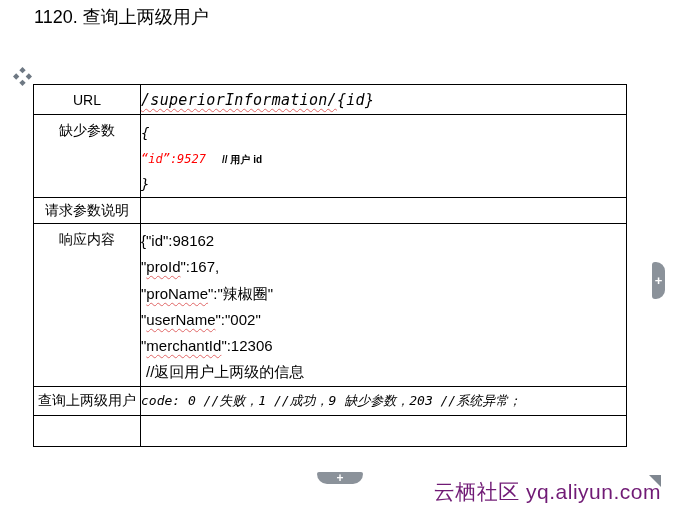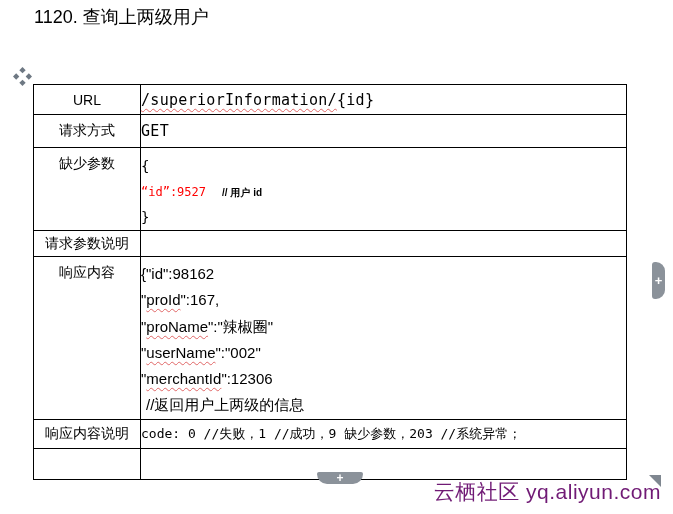--- a/index.html
+++ b/index.html
@@ -21,21 +21,21 @@
   .api-table td{border:1px solid #000;padding:0;overflow:hidden;}
   .label-cell{
     text-align:center;vertical-align:middle;
     font-size:14px;padding:0 2px;
   }
   .value-cell{vertical-align:middle;padding:0 8px;font-size:15px;}
   tr.top-align .label-cell{vertical-align:top;padding-top:7px;}
   tr.top-align .value-cell{vertical-align:top;}
   .h-url{height:30px}.h-method{height:33px}.h-params{height:79px}
   .h-pdesc{height:26px}.h-resp{height:161px}.h-rdesc{height:29px}.h-empty{height:31px}
-  .mono{font-family:"DejaVu Sans Mono","Liberation Mono",monospace;}
+  .mono{font-family:"DejaVu Sans Mono","Liberation Mono",monospace;font-style:italic;}
   .url-text{font-size:15px;letter-spacing:0.3px;}
   .wavy{
     text-decoration-line:underline;text-decoration-style:wavy;
     text-decoration-color:#e06666;text-decoration-thickness:1px;
     text-underline-offset:3px;text-decoration-skip-ink:none;
   }
   .params-block{padding-top:6px;}
   .code-line{line-height:25px;font-size:14px;}
   .red-param{color:#ff0000;font-size:12px;margin-top:21px;}
   .code-comment{margin-left:16px;font-size:10px;font-weight:bold;}
@@ -89,28 +89,20 @@
     </colgroup>
   <tbody>
     <tr class="h-url">
       <td class="label-cell">
         <span>URL</span>
       </td>
       <td class="value-cell">
         <span class="mono url-text"><span class="wavy">/superiorInformation/</span><span>{id}</span></span>
       </td>
     </tr>
-    <tr class="h-method">
-      <td class="label-cell">
-        <span>请求方式</span>
-      </td>
-      <td class="value-cell">
-        <span class="mono url-text">GET</span>
-      </td>
-    </tr>
     <tr class="h-params top-align">
       <td class="label-cell">
         <span>缺少参数</span>
       </td>
       <td class="value-cell">
         <div class="params-block">
           <div class="code-line mono">{</div>
           <div class="code-line"><span class="mono red-param">“id”:9527</span><span class="code-comment">// 用户 id</span></div>
           <div class="code-line mono">}</div>
         </div>
@@ -134,21 +126,21 @@
           <div class="resp-line"><span>"</span><span class="wavy">proId</span><span>":167,</span></div>
           <div class="resp-line"><span>"</span><span class="wavy">proName</span><span>":"辣椒圈"</span></div>
           <div class="resp-line"><span>"</span><span class="wavy">userName</span><span>":"002"</span></div>
           <div class="resp-line"><span>"</span><span class="wavy">merchantId</span><span>":12306</span></div>
           <div class="resp-line resp-comment">//返回用户上两级的信息</div>
         </div>
       </td>
     </tr>
     <tr class="h-rdesc">
       <td class="label-cell">
-        <span>响应内容说明</span>
+        <span>查询上两级用户</span>
       </td>
       <td class="value-cell">
         <span class="mono code-desc">code: 0 //失败，1 //成功，9 缺少参数，203 //系统异常；</span>
       </td>
     </tr>
     <tr class="h-empty">
       <td class="label-cell"></td>
       <td class="value-cell"></td>
     </tr>
   </tbody>

